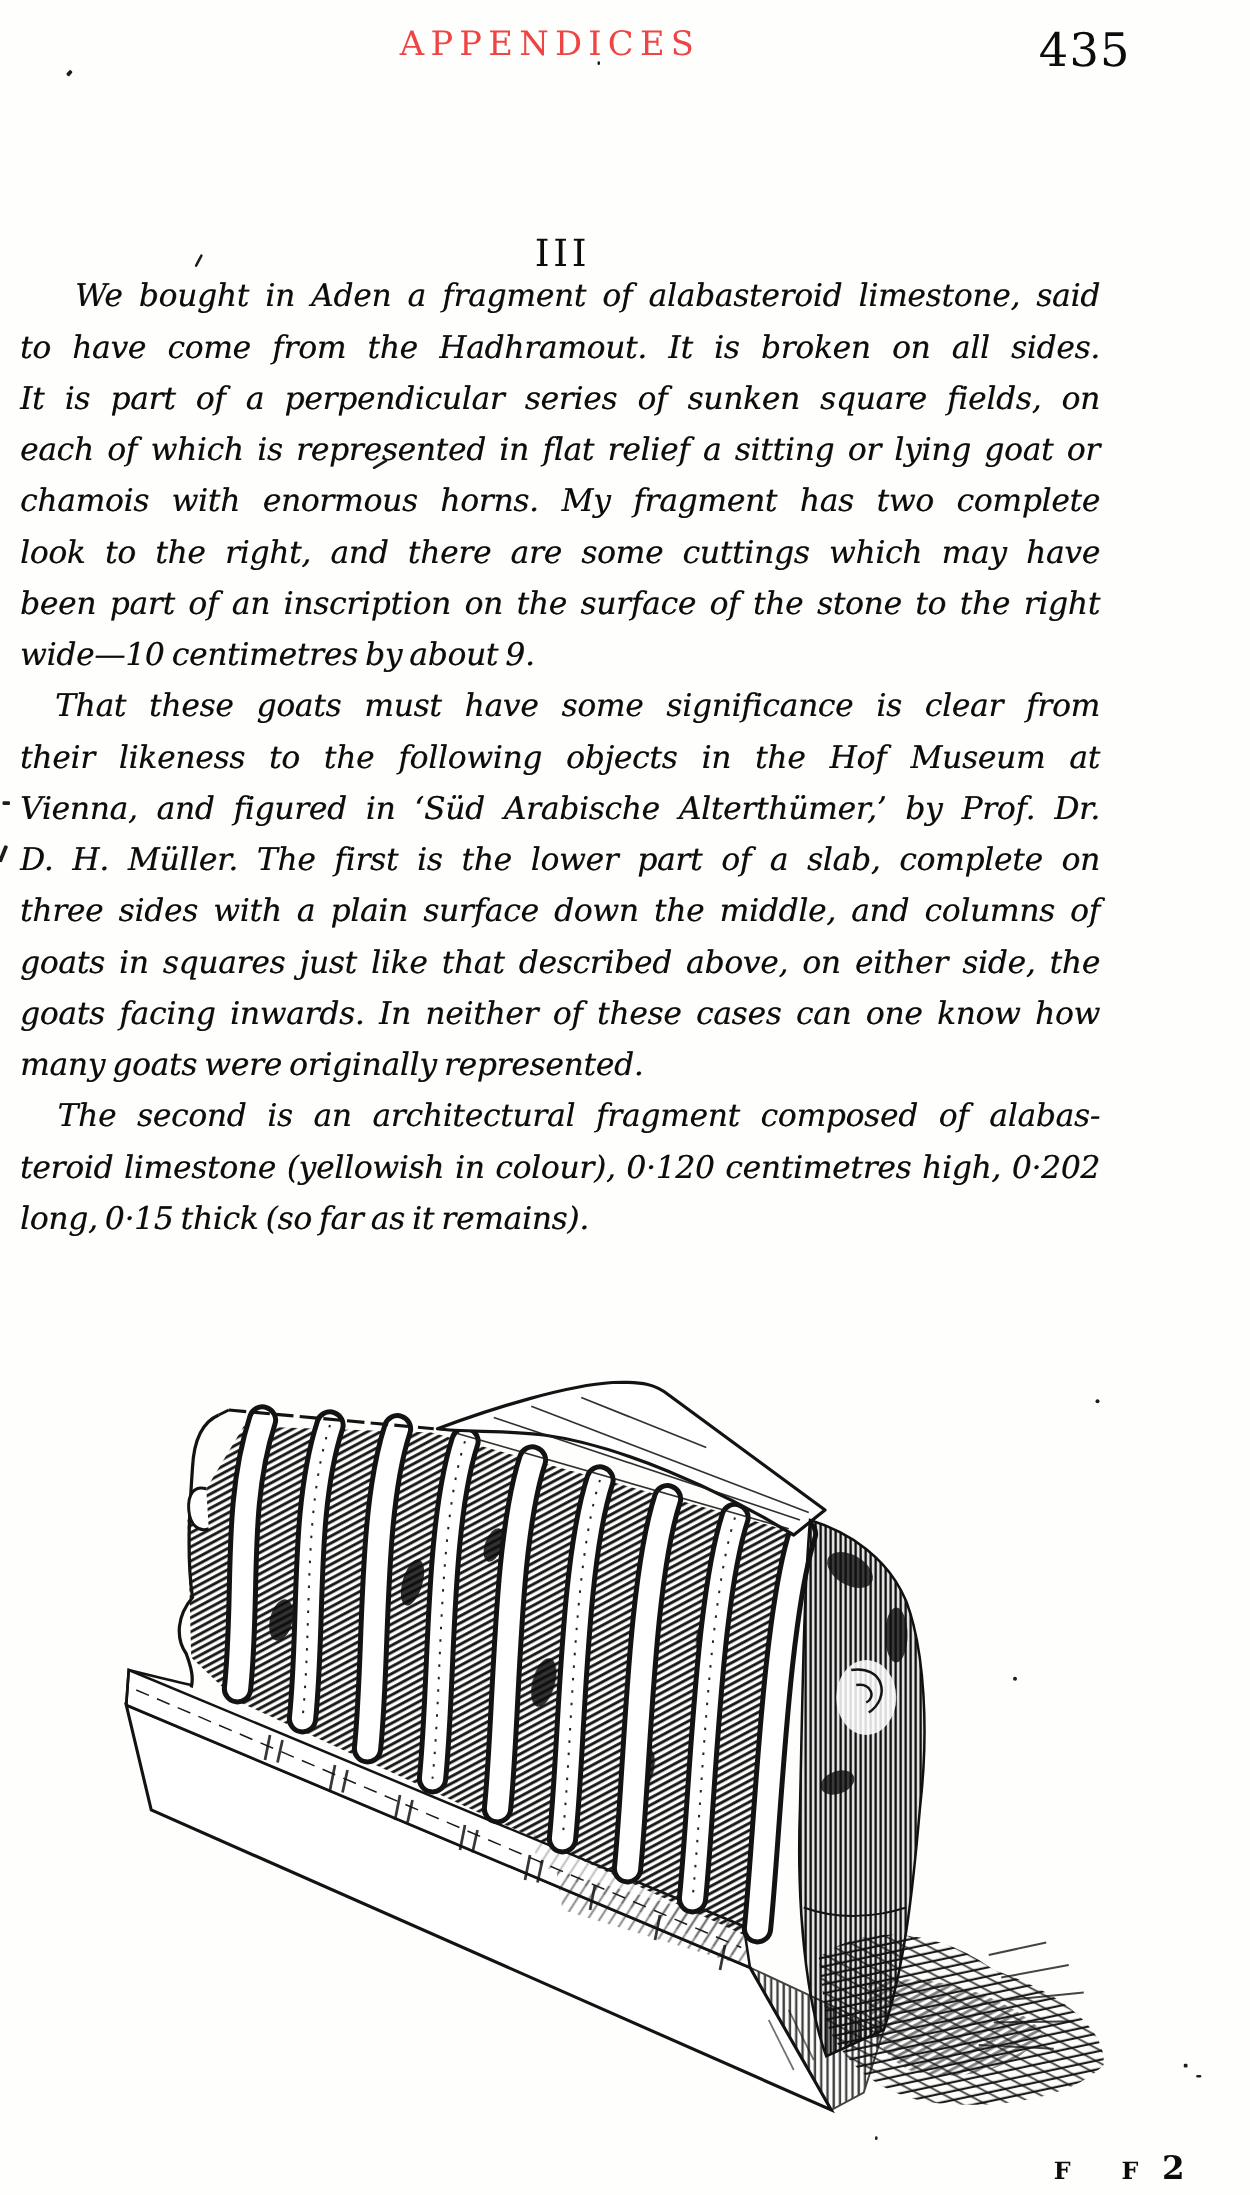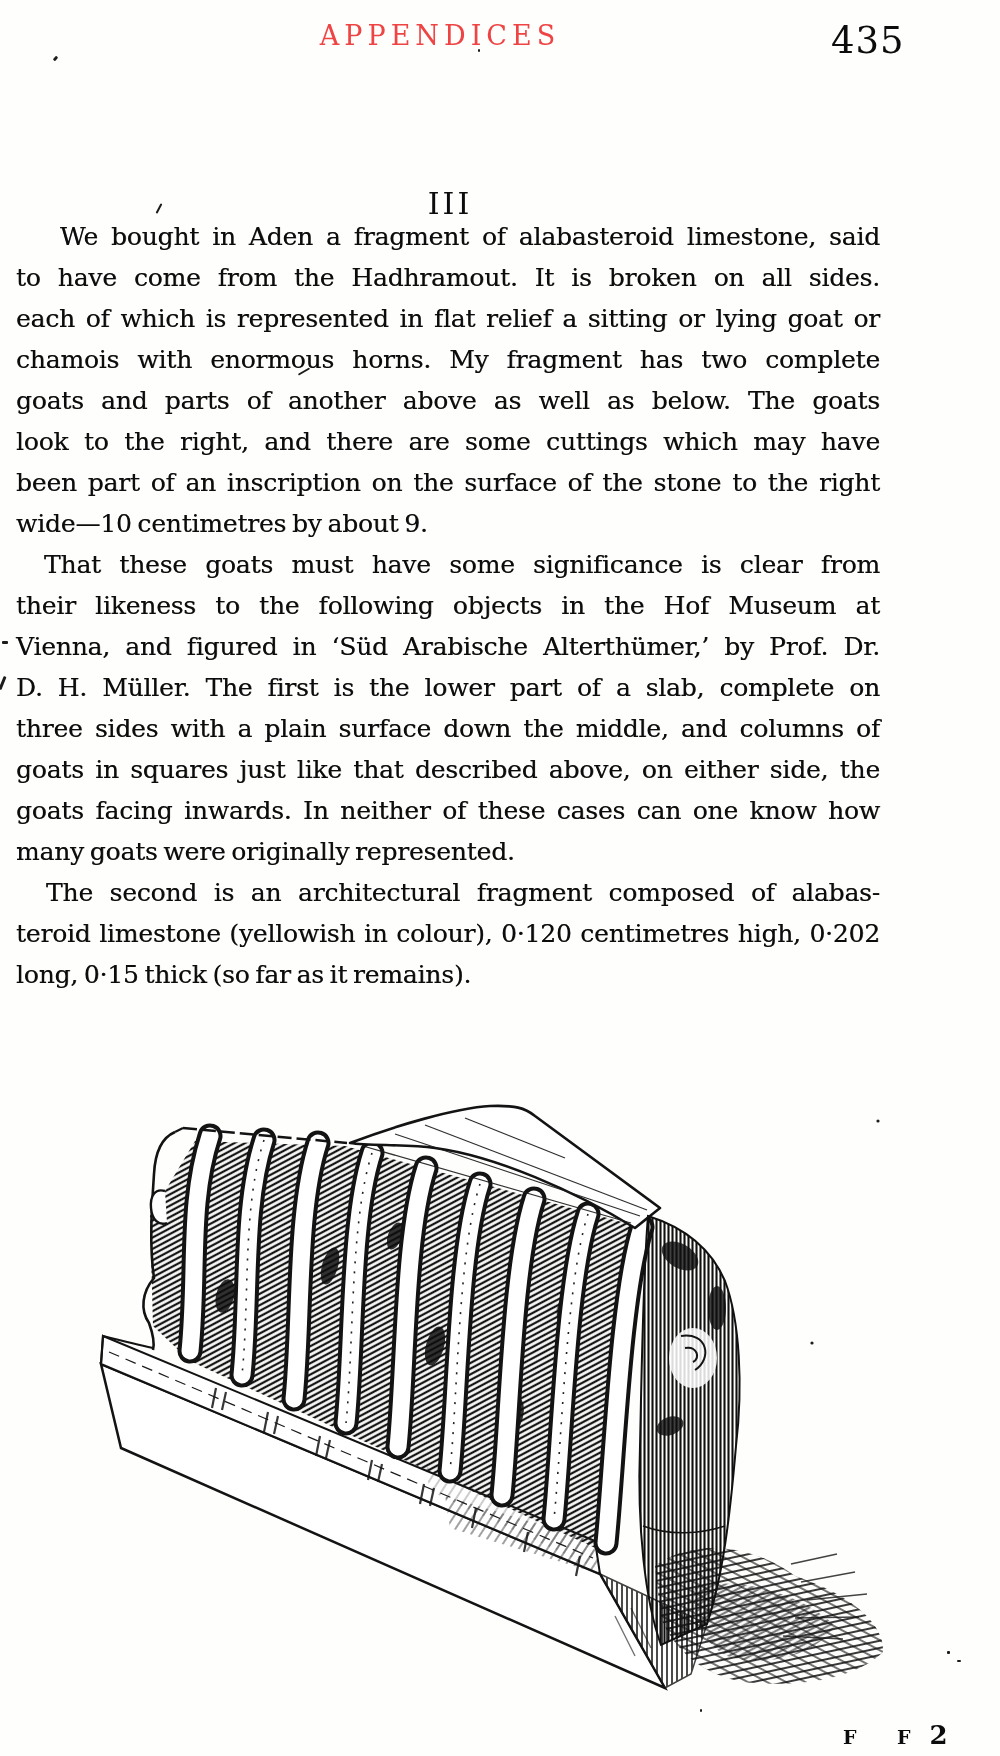--- a/index.html
+++ b/index.html
@@ -25,21 +25,21 @@
     position:absolute;top:146px;left:0;width:900px;
     text-align:center;font-size:30px;letter-spacing:3px;margin-top:40px;
   }
   
   .body-text{
     position:absolute;top:216px;left:16px;width:864px;
     font-size:25px;line-height:41px;
     letter-spacing:-0.2px;word-spacing:-2px;
     text-shadow:0.35px 0 0 rgba(10,10,10,0.6);
   }
-  .ln{text-align:justify;text-align-last:justify;white-space:normal;}
+  .ln{text-align:justify;text-align-last:justify;white-space:normal;font-style:italic;}
   .ln.last{text-align-last:left;}
   .ln.ind1{text-indent:44px;}
   .ln.ind2{text-indent:28px;}
   .ln.ind3{text-indent:30px;}
   
   .figure-wrap{position:absolute;left:95px;top:1096px;width:800px;height:612px;}
   
   .signature{
     position:absolute;left:843px;top:1720px;
     font-size:19px;font-weight:bold;letter-spacing:17px;
@@ -63,23 +63,23 @@
 <div class="page">
 
   <div class="running-head">APPENDICES</div>
   <div class="page-number">435</div>
   <div class="section-numeral">III</div>
 
   <div class="body-text">
 
     <div class="ln ind1">We bought in Aden a fragment of alabasteroid limestone, said</div>
     <div class="ln">to have come from the Hadhramout.  It is broken on all sides.</div>
+    <div class="ln">It is part of a perpendicular series of sunken square fields, on</div>
     <div class="ln">each of which is represented in flat relief a sitting or lying goat or</div>
     <div class="ln">chamois with enormous horns.  My fragment has two complete</div>
-    <div class="ln">goats and parts of another above as well as below.  The goats</div>
     <div class="ln">look to the right, and there are some cuttings which may have</div>
     <div class="ln">been part of an inscription on the surface of the stone to the right</div>
     <div class="ln last">wide—10 centimetres by about 9.</div>
 
     <div class="ln ind2">That these goats must have some significance is clear from</div>
     <div class="ln">their likeness to the following objects in the Hof Museum at</div>
     <div class="ln">Vienna, and figured in ‘Süd Arabische Alterthümer,’ by Prof. Dr.</div>
     <div class="ln">D. H. Müller.  The first is the lower part of a slab, complete on</div>
     <div class="ln">three sides with a plain surface down the middle, and columns of</div>
     <div class="ln">goats in squares just like that described above, on either side, the</div>

